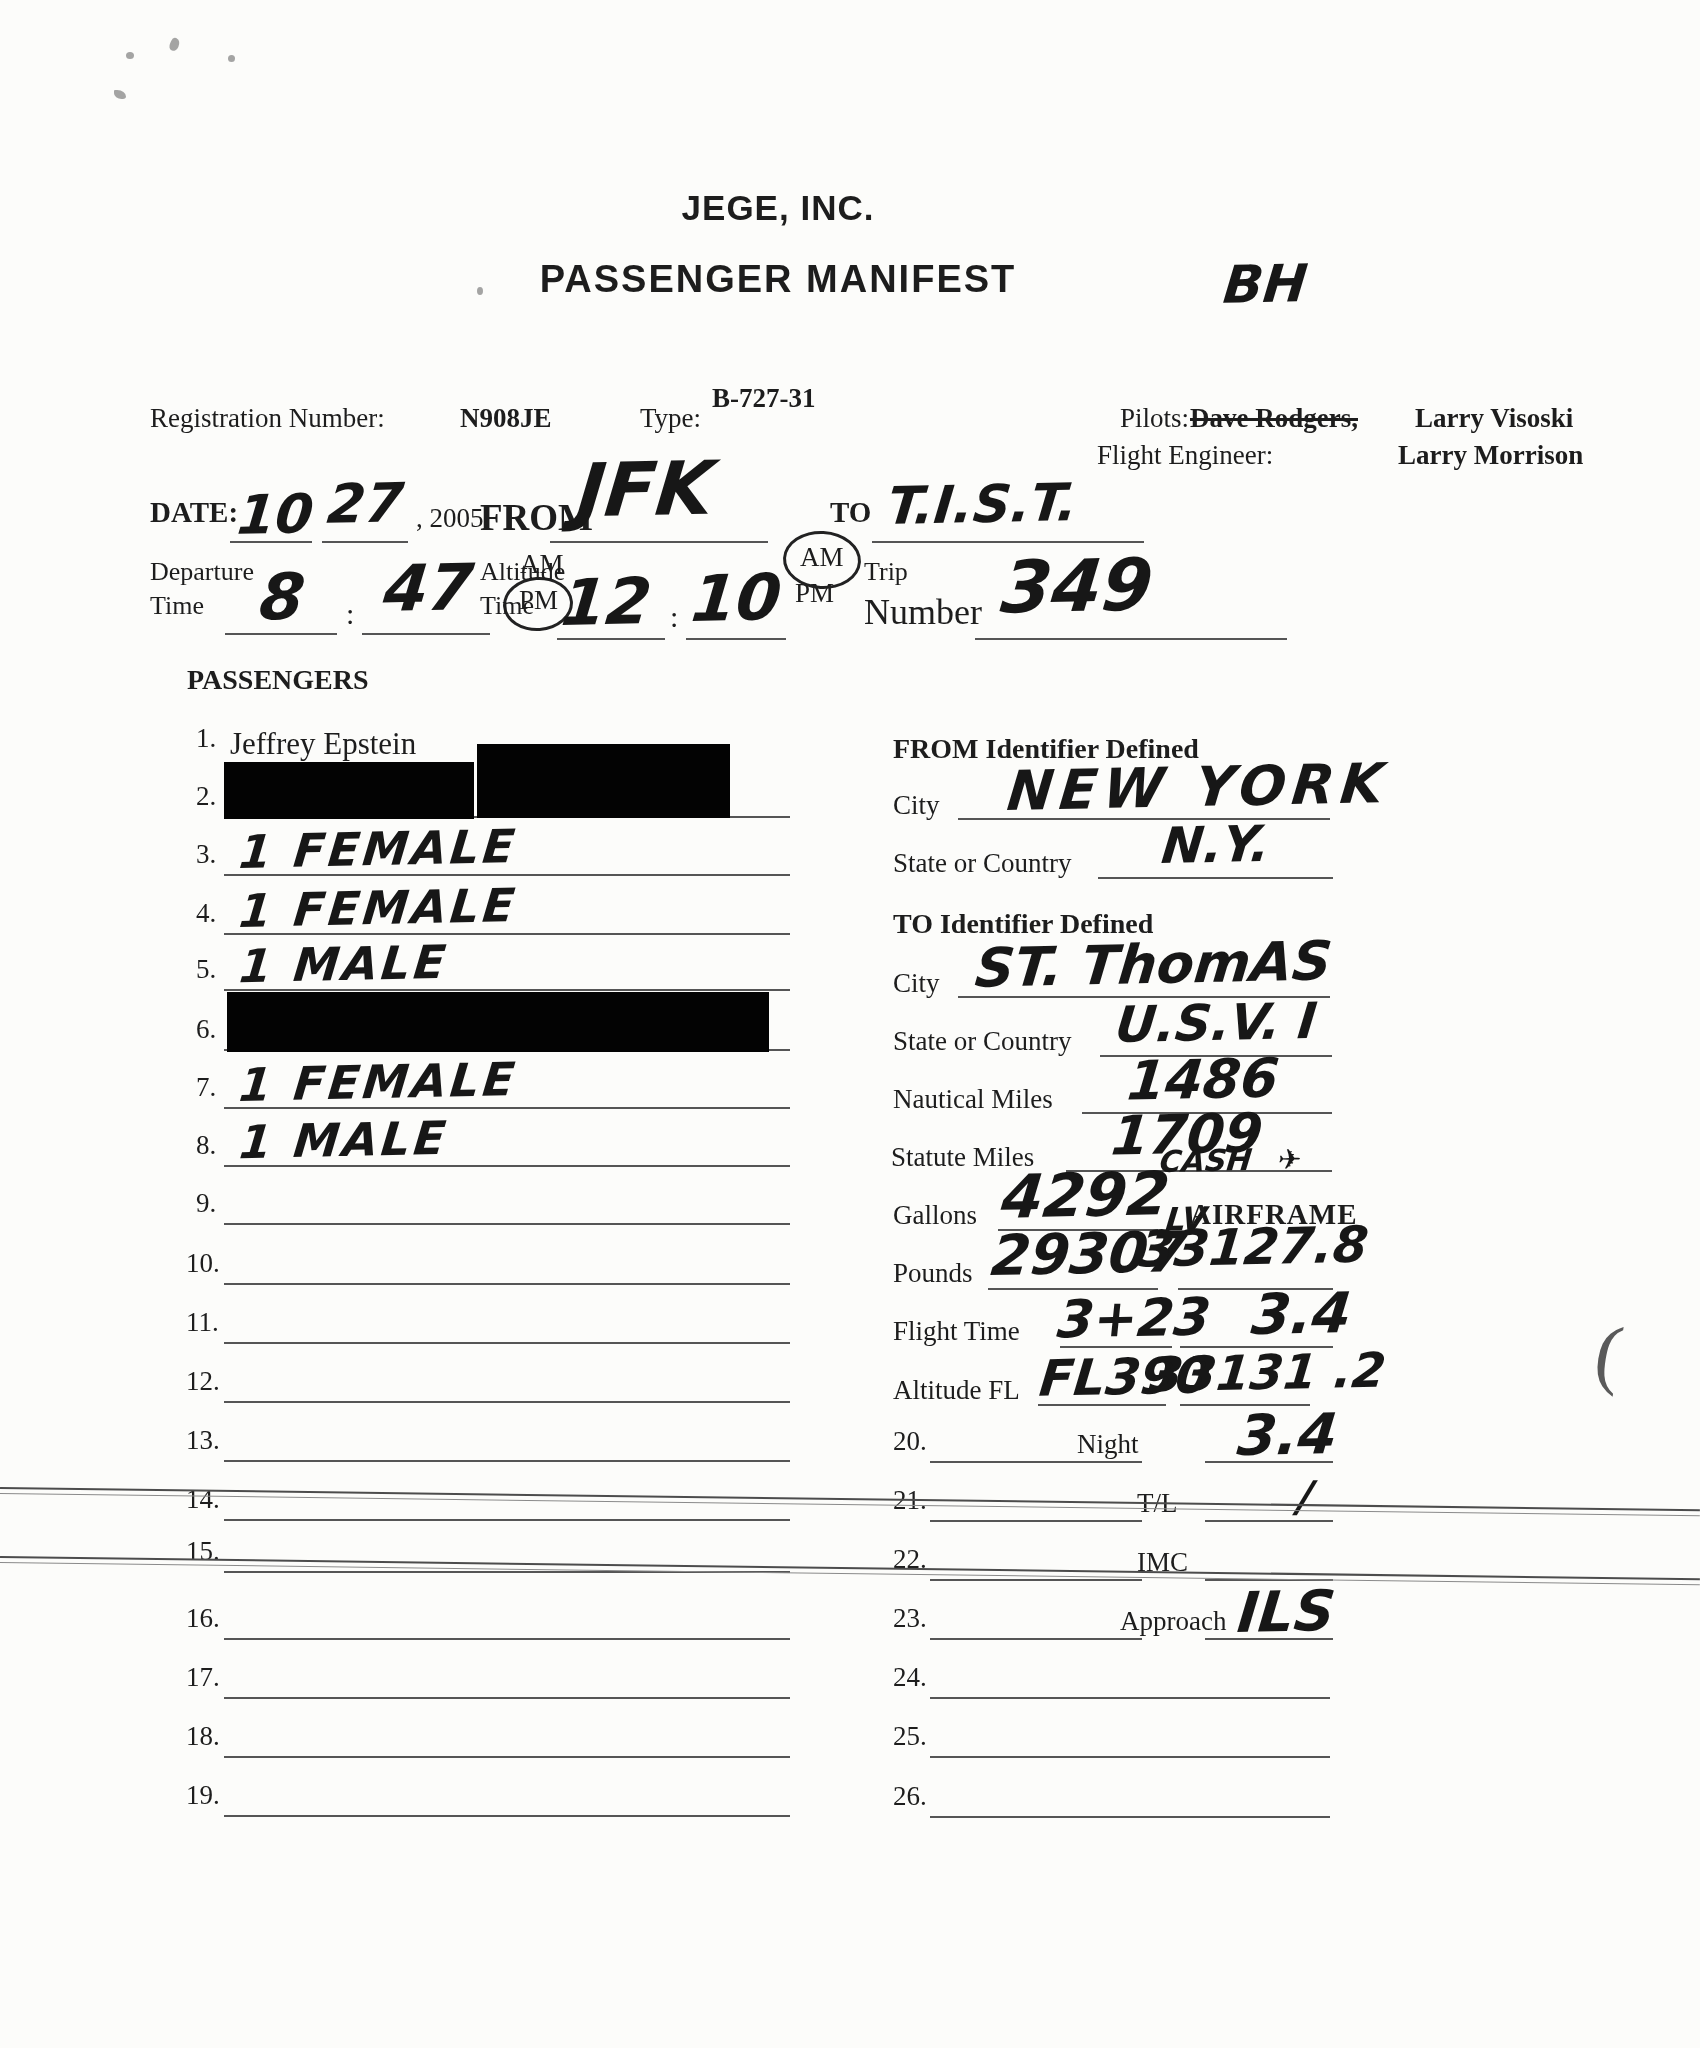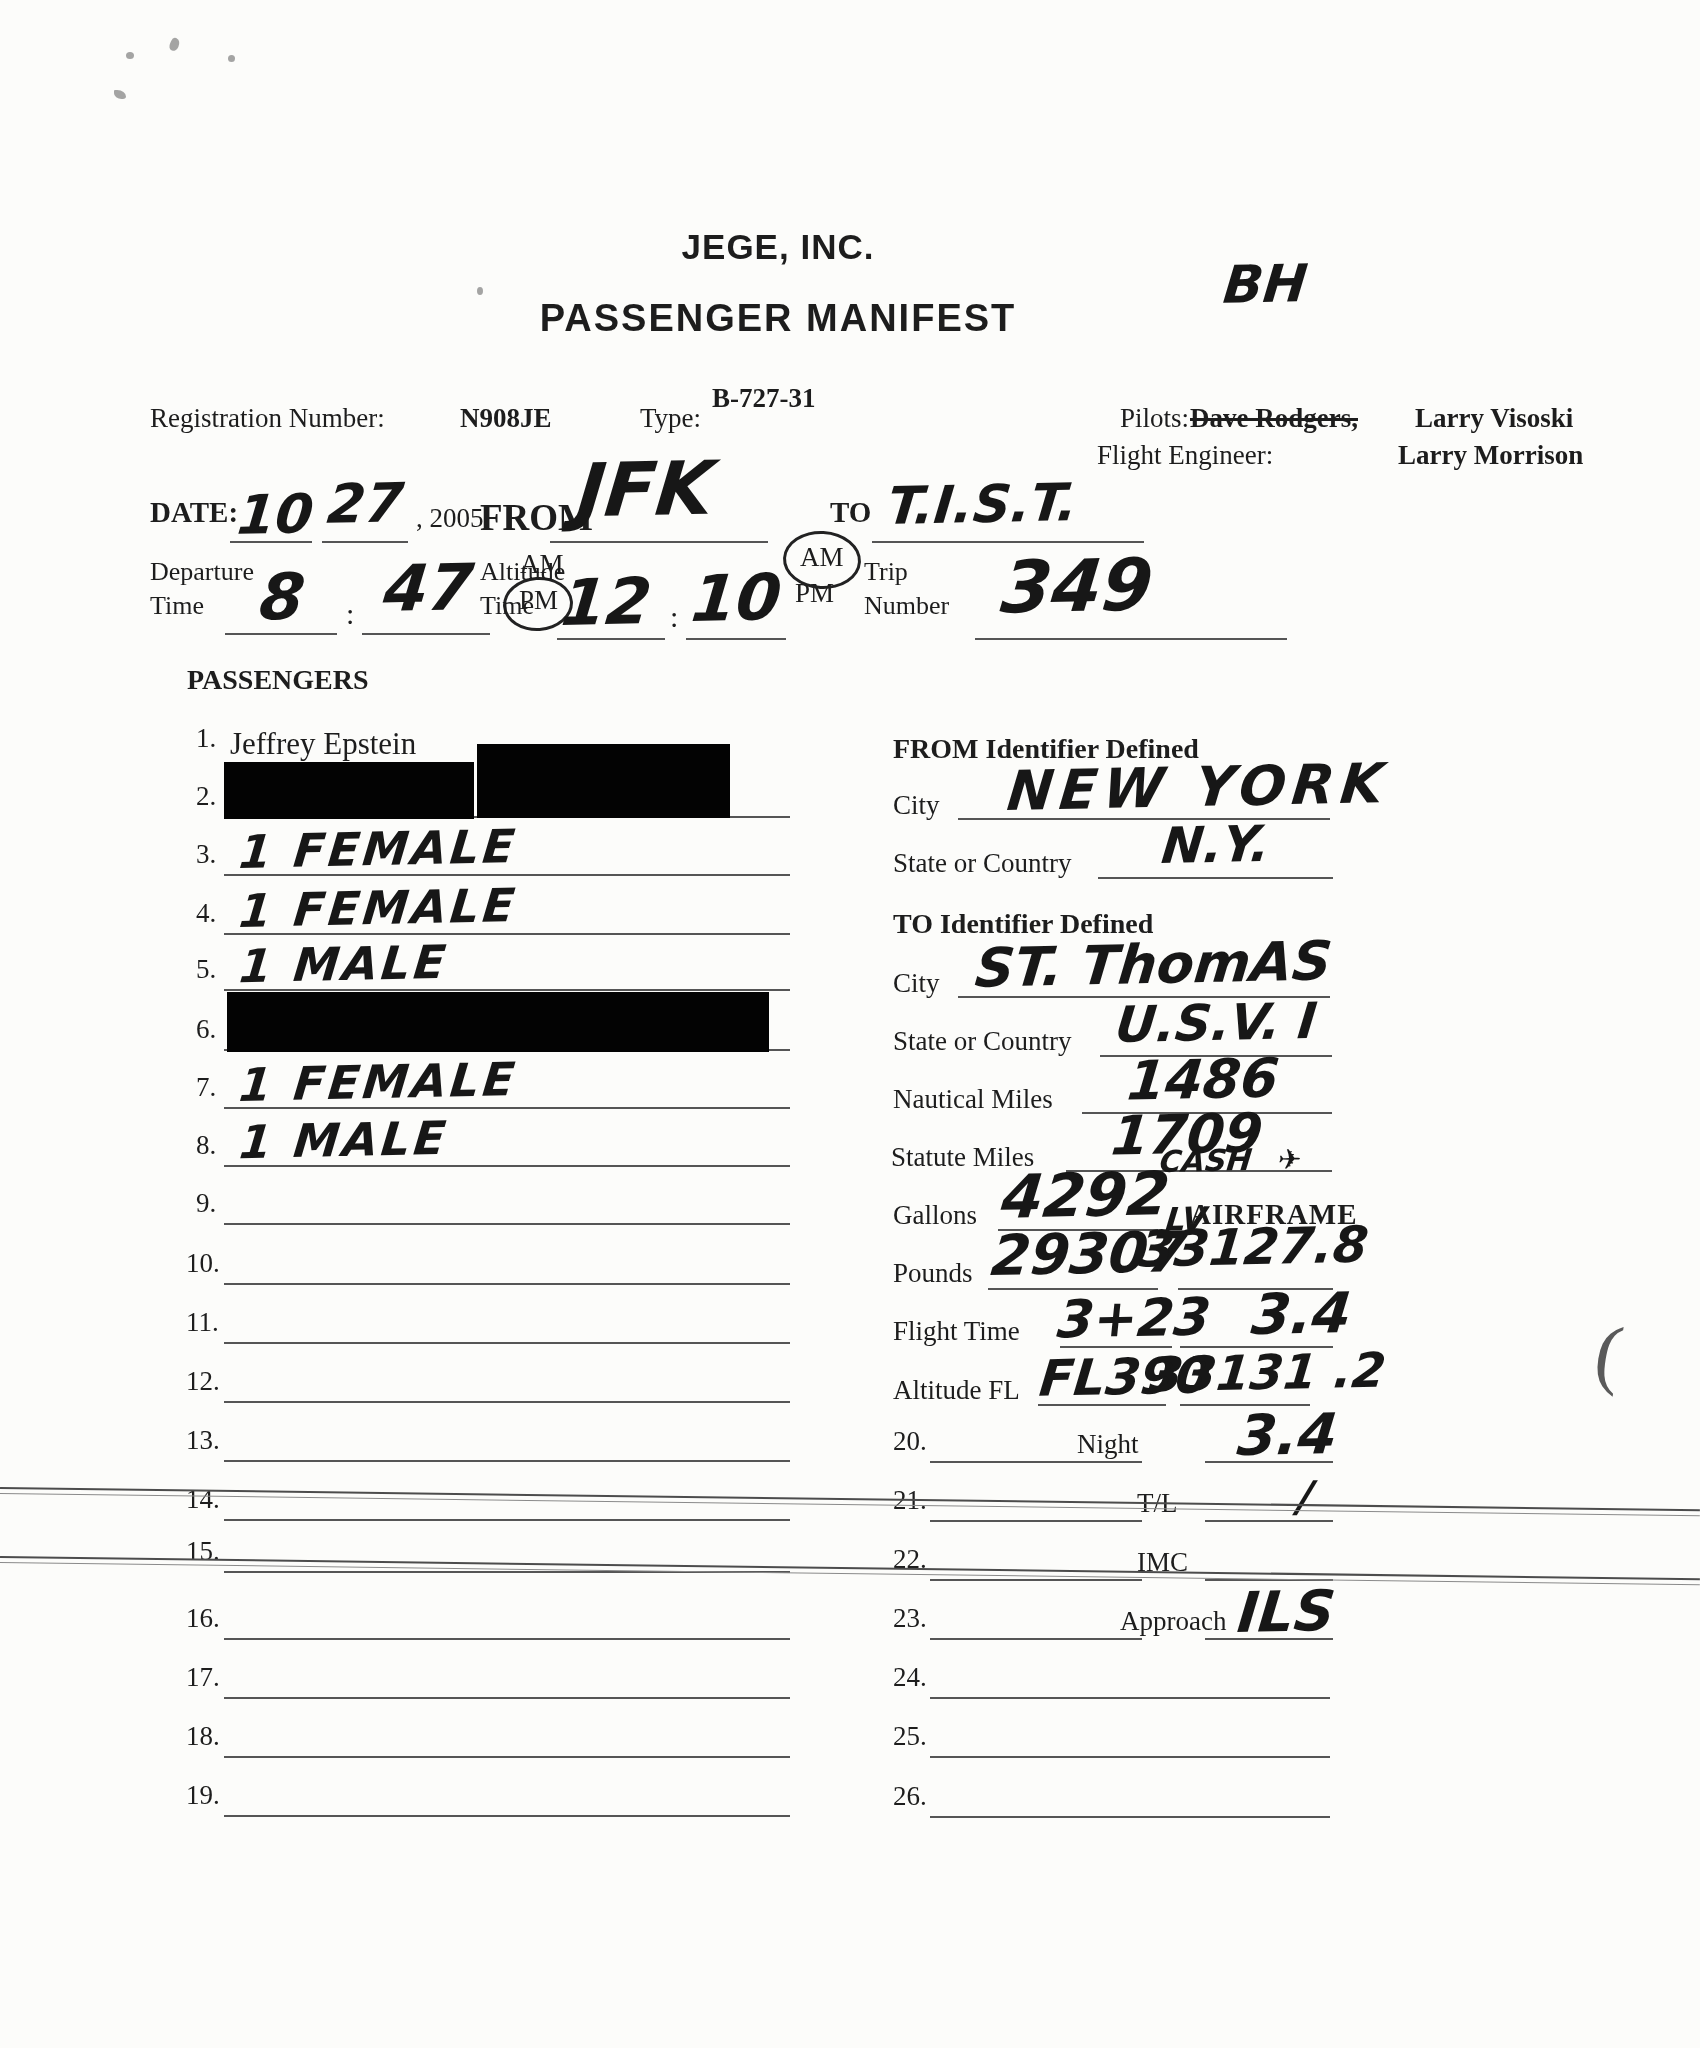--- a/index.html
+++ b/index.html
@@ -3,21 +3,21 @@
 <meta charset="utf-8">
 <style>
   html,body{margin:0;padding:0;background:#d9d9d9;}
   .page{
     position:relative;width:1700px;height:2048px;background:#fcfcfa;
     overflow:hidden;font-family:"Liberation Serif",serif;color:#1d1d1d;
   }
   .abs{position:absolute;white-space:nowrap;}
   .lbl{font-size:27px;}
   .b{font-weight:bold;}
-  .sans{font-family:"Liberation Sans",sans-serif;margin-top:39px;}
+  .sans{font-family:"Liberation Sans",sans-serif;}
   .line{position:absolute;border-bottom:2px solid rgba(55,55,55,.85);}
   .hw{
     position:absolute;font-family:"DejaVu Sans",sans-serif;font-style:italic;
     font-weight:bold;color:#171717;white-space:nowrap;line-height:1;
     transform:skewX(-7deg) rotate(-1.2deg);
   }
   .redact{position:absolute;background:#030303;}
   .circle{position:absolute;border:3px solid #222;border-radius:50%;transform:rotate(-4deg);}
   .struck{text-decoration:line-through;text-decoration-thickness:3px;}
   .artifact{position:absolute;left:0;width:1700px;height:4px;border-top:2px solid #4c4c4c;border-bottom:1px solid #8a8a8a;transform-origin:left center;transform:rotate(0.75deg);}
@@ -80,21 +80,21 @@
   <div class="line" style="left:557px;top:638px;width:108px;"></div>
   <div class="abs" style="left:670px;top:600px;font-size:30px;">:</div>
   <div class="line" style="left:686px;top:638px;width:100px;"></div>
   <div class="hw" style="left:562px;top:570px;font-size:64px;">12</div>
   <div class="hw" style="left:692px;top:566px;font-size:64px;">10</div>
   <div class="abs lbl" style="left:800px;top:542px;">AM</div>
   <div class="abs lbl" style="left:795px;top:578px;">PM</div>
   <div class="circle" style="left:783px;top:531px;width:72px;height:52px;transform:rotate(3deg);"></div>
 
   <div class="abs" style="left:864px;top:557px;font-size:26px;">Trip</div>
-  <div class="abs" style="left:864px;top:591px;font-size:26px;">Number</div>
+  <div class="abs" style="left:864px;top:591px;font-size:36px;">Number</div>
   <div class="line" style="left:975px;top:638px;width:312px;"></div>
   <div class="hw" style="left:1002px;top:550px;font-size:72px;">349</div>
 
   <div class="abs b" style="left:187px;top:664px;font-size:28px;">PASSENGERS</div>
   <div>
       <div class="abs lbl" style="left:196px;top:723px;">1.</div>
       <div class="abs" style="left:230px;top:726px;font-size:31px;">Jeffrey Epstein</div>
       <div class="abs lbl" style="left:196px;top:781px;">2.</div>
       <div class="line" style="left:224px;top:816px;width:566px;"></div>
       <div class="abs lbl" style="left:196px;top:839px;">3.</div>

